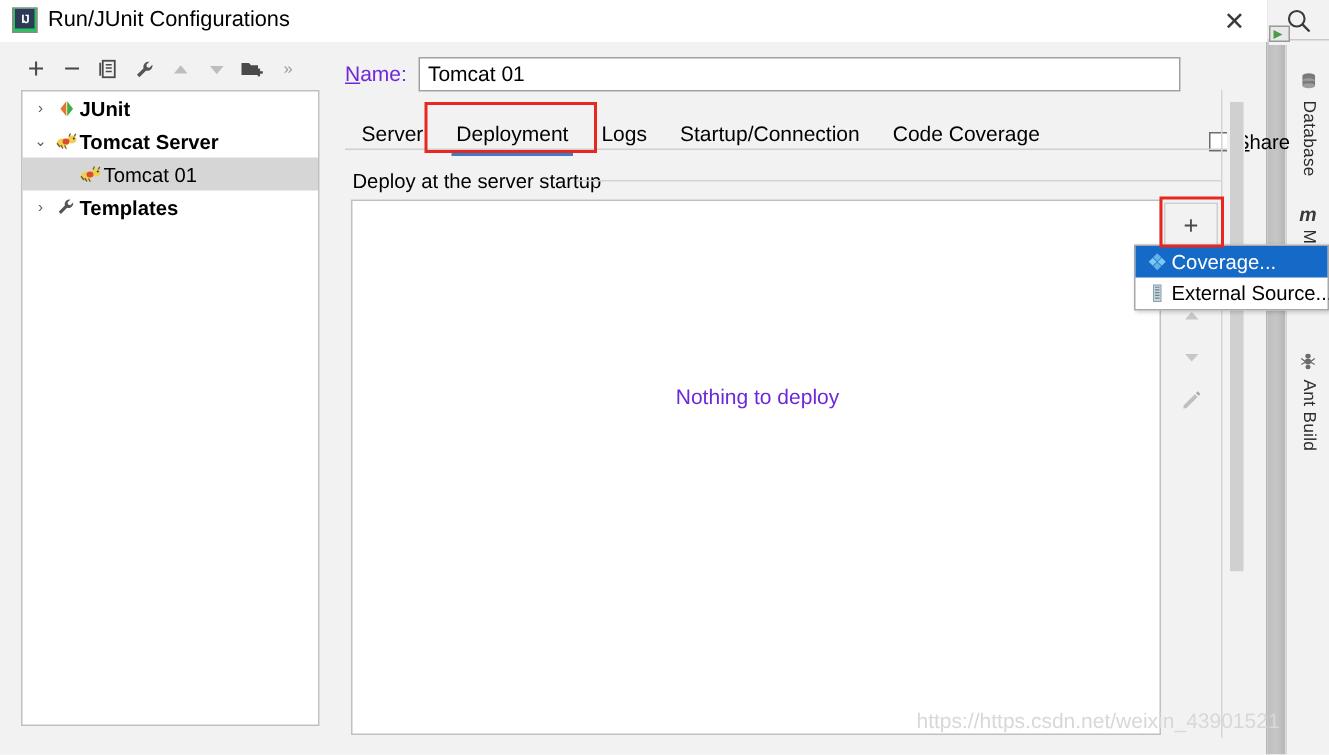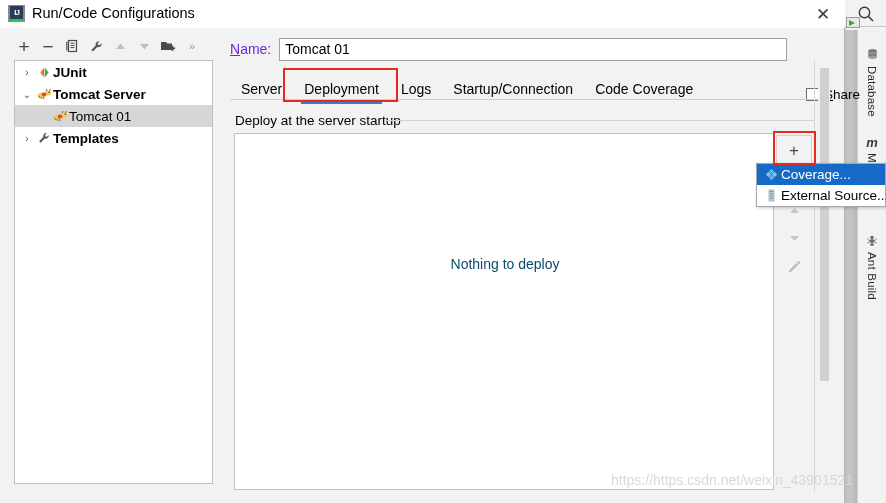--- a/index.html
+++ b/index.html
@@ -167,21 +167,21 @@
   .deploy-caption-line {
     position: absolute; left: 385px; top: 120px; width: 429px; height: 1px;
     background: #d3d3d3;
   }
   .deploy-box {
     position: absolute; left: 234px; top: 133px; width: 540px; height: 357px;
     background: #ffffff; border: 1px solid #c0c0c0;
   }
   .nothing-text {
     position: absolute; left: 0; top: 122px; width: 540px; text-align: center;
-    color: #0c4a6e; font-size: 14px;
+    color: #6d28d9; font-size: 14px;
   }
 
   .side-actions {
     position: absolute; left: 776px; top: 133px; width: 36px; height: 160px;
   }
   .side-btn {
     width: 36px; height: 30px; display: flex; align-items: center; justify-content: center;
     cursor: pointer; color: #4a4a4a; background: #f2f2f2;
     border: 1px solid #cfcfcf;
   }
@@ -283,21 +283,21 @@
       <span class="tw-label">Ant Build</span>
     </div>
   </div>
 
   <div class="dialog">
 
     <div class="titlebar">
       <div class="title-icon">
         <div class="title-icon-inner">IJ</div>
       </div>
-      <div class="title-text">Run/Code Configurations</div>
+      <div class="title-text">Run/JUnit Configurations</div>
       <div class="close-btn">✕</div>
     </div>
 
     <div class="left-toolbar">
       <div class="tb-btn">
         <span class="tb-plus">+</span>
       </div>
       <div class="tb-btn">
         <span class="tb-minus">−</span>
       </div>

